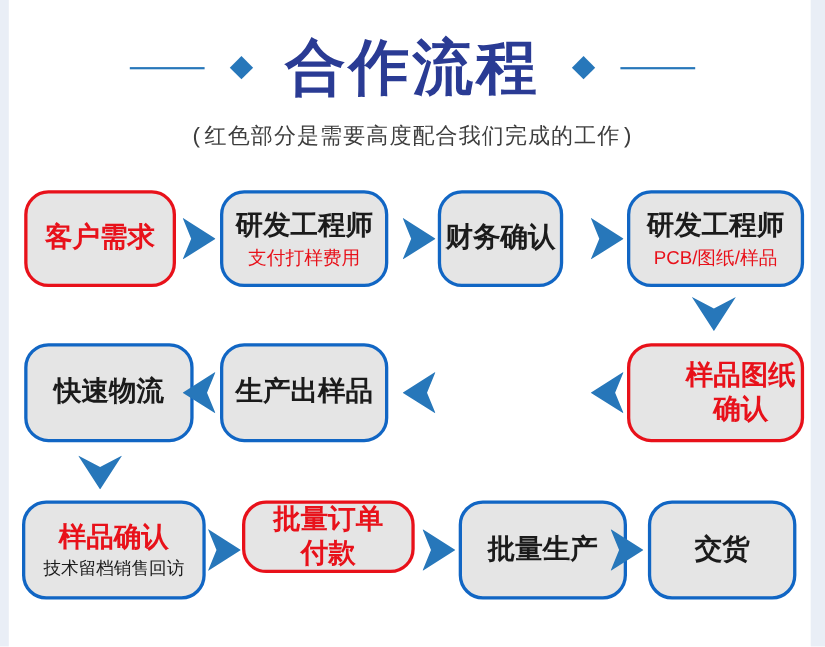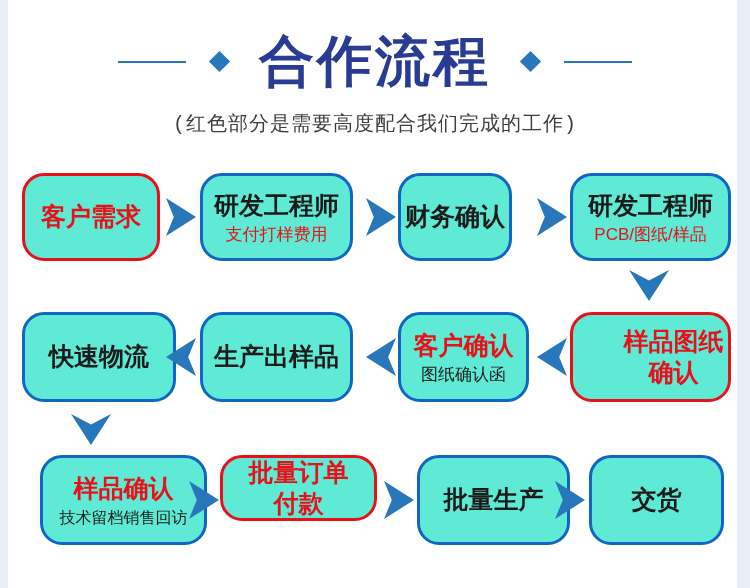--- a/index.html
+++ b/index.html
@@ -49,21 +49,21 @@
   .subtitle {
     position: absolute; top: 110px; left: 0; right: 0;
     text-align: center; font-size: 20px; color: #3d3d3d;
     letter-spacing: 1px;
     font-family: Liberation Mono, monospace;
   }
 
   
   .box {
     position: absolute;
-    background: #5eead4;
+    background: #e5e5e5;
     border: 3px solid var(--box-blue);
     border-radius: 22px;
     display: flex; flex-direction: column;
     align-items: center; justify-content: center;
     gap: 5px;
     text-align: center;
   }
   .box.red-border { border-color: var(--red); }
   .box-title {
     font-size: 25px; font-weight: bold; color: var(--ink);
@@ -127,34 +127,30 @@
   <div class="box" style="left:22px; top:312px; width:154px; height:90px;">
     <div class="box-title">快速物流</div>
   </div>
   <div class="ar left" style="left:166px; top:338px;"></div>
 
   <div class="box" style="left:200px; top:312px; width:153px; height:90px;">
     <div class="box-title">生产出样品</div>
   </div>
   <div class="ar left" style="left:366px; top:338px;"></div>
 
-  <div class="box" style="left:398px; top:312px; width:131px; height:90px;">
-    <div class="box-title red">客户确认</div>
-    <div class="box-sub">图纸确认函</div>
-  </div>
   <div class="ar left" style="left:537px; top:338px;"></div>
 
   <div class="box red-border" style="left:570px; top:312px; width:161px; height:90px;padding-left:46px;">
     <div class="box-title red">样品图纸
 确认</div>
   </div>
 
   <div class="ar down" style="left:71px; top:414px;"></div>
 
-  <div class="box" style="left:20px; top:455px; width:167px; height:90px;margin-left:20px;">
+  <div class="box" style="left:20px; top:455px; width:167px; height:90px;">
     <div class="box-title red">样品确认</div>
     <div class="box-sub small">技术留档销售回访</div>
   </div>
   <div class="ar right" style="left:189px; top:481px;"></div>
 
   <div class="box red-border" style="left:220px; top:455px; width:157px; height:66px;">
     <div class="box-title red">批量订单
 付款</div>
   </div>
   <div class="ar right" style="left:384px; top:481px;"></div>

